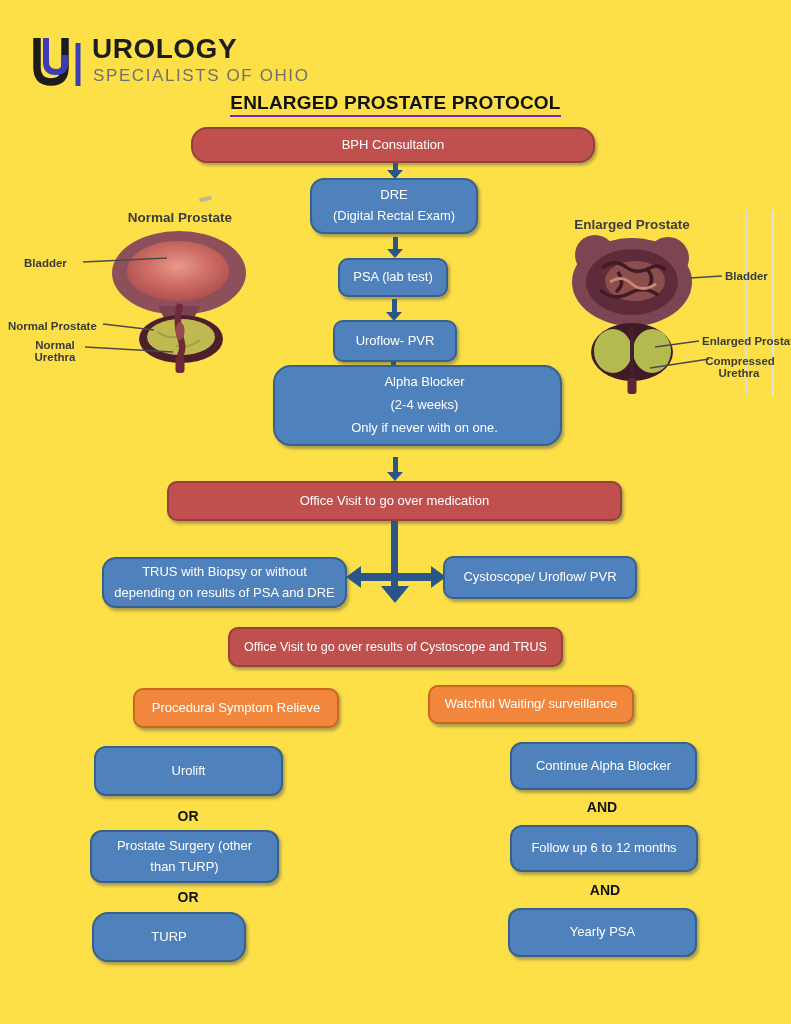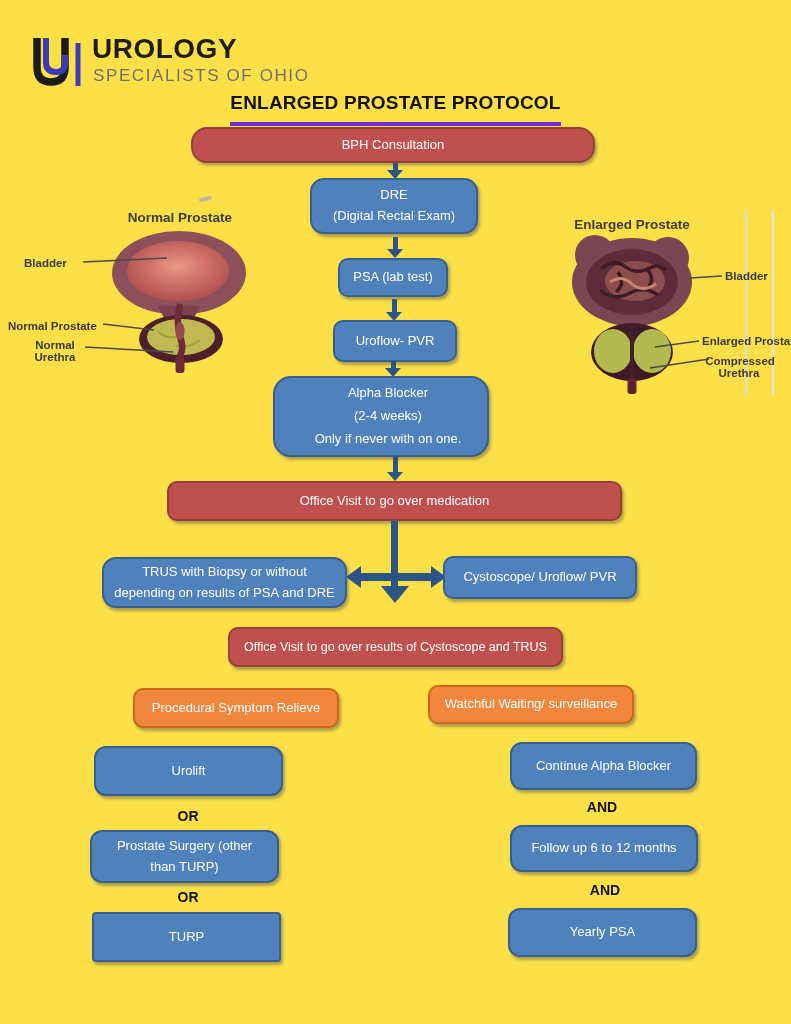--- a/index.html
+++ b/index.html
@@ -9,45 +9,45 @@
   
   .logo-mark{position:absolute;left:30px;top:38px;width:52px;height:52px;}
   .logo-text{position:absolute;left:92px;top:34px;font-size:28px;font-weight:bold;
              letter-spacing:.5px;color:#1d1d1d;line-height:1.1;}
   .logo-tag{position:absolute;left:93px;top:66px;font-size:17px;letter-spacing:1.6px;
             color:#707070;text-align:center;}
 
   
   .title-wrap{position:absolute;left:0;top:92px;width:791px;text-align:center;}
   .title{display:inline-block;font-size:19px;font-weight:bold;color:#111;
-         border-bottom:4px solid #6d28d9;padding-bottom:8px;letter-spacing:.2px;}
+         border-bottom:2px solid #6d28d9;padding-bottom:1px;letter-spacing:.2px;}
 
   
   .box{position:absolute;display:flex;flex-direction:column;align-items:center;
        justify-content:center;text-align:center;color:#fff;font-size:13px;
        line-height:1.6;box-shadow:2px 2.5px 3px rgba(80,80,80,.45);box-sizing:border-box;
        padding:2px 6px;}
   .red{background:var(--box-red);border:2px solid var(--box-red-border);}
   .blue{background:var(--box-blue);border:2px solid var(--box-blue-border);}
   .orange{background:var(--box-orange);border:2px solid var(--box-orange-border);}
 
   .b-bph{left:191px;top:127px;width:404px;height:36px;border-radius:16px;}
   .b-dre{left:310px;top:178px;width:168px;height:56px;border-radius:14px;}
   .b-psa{left:338px;top:258px;width:110px;height:39px;border-radius:10px;}
   .b-uroflow{left:333px;top:320px;width:124px;height:42px;border-radius:10px;}
-  .b-alpha{left:273px;top:376px;width:216px;height:81px;border-radius:18px;line-height:1.75;padding-left:20px;}
+  .b-alpha{left:273px;top:365px;width:289px;height:81px;border-radius:18px;line-height:1.75;padding-left:20px;}
   .b-office1{left:167px;top:481px;width:455px;height:40px;border-radius:10px;}
   .b-trus{left:102px;top:557px;width:245px;height:51px;border-radius:14px;line-height:1.6;}
   .b-cysto{left:443px;top:556px;width:194px;height:43px;border-radius:10px;}
   .b-office2{left:228px;top:627px;width:335px;height:40px;border-radius:10px;font-size:12.5px;text-align:right;}
   .b-orange1{left:133px;top:688px;width:206px;height:40px;border-radius:10px;}
   .b-orange2{left:428px;top:685px;width:206px;height:39px;border-radius:10px;}
   .b-urolift{left:94px;top:746px;width:189px;height:50px;border-radius:12px;}
   .b-psurg{left:90px;top:830px;width:189px;height:53px;border-radius:12px;line-height:1.55;text-align:right;}
-  .b-turp{left:92px;top:912px;width:189px;height:50px;border-radius:4px;}
+  .b-turp{left:92px;top:912px;width:154px;height:50px;border-radius:16px;}
   .b-cab{left:510px;top:742px;width:187px;height:48px;border-radius:12px;}
   .b-follow{left:510px;top:825px;width:188px;height:47px;border-radius:12px;}
   .b-yearly{left:508px;top:908px;width:189px;height:49px;border-radius:12px;text-align:right;}
 
   .conj{position:absolute;width:60px;text-align:center;font-size:14px;font-weight:bold;
         color:#111;}
   .c-or1{left:158px;top:808px;} .c-or2{left:158px;top:889px;}
   .c-and1{left:572px;top:799px;} .c-and2{left:575px;top:882px;}
 
   

